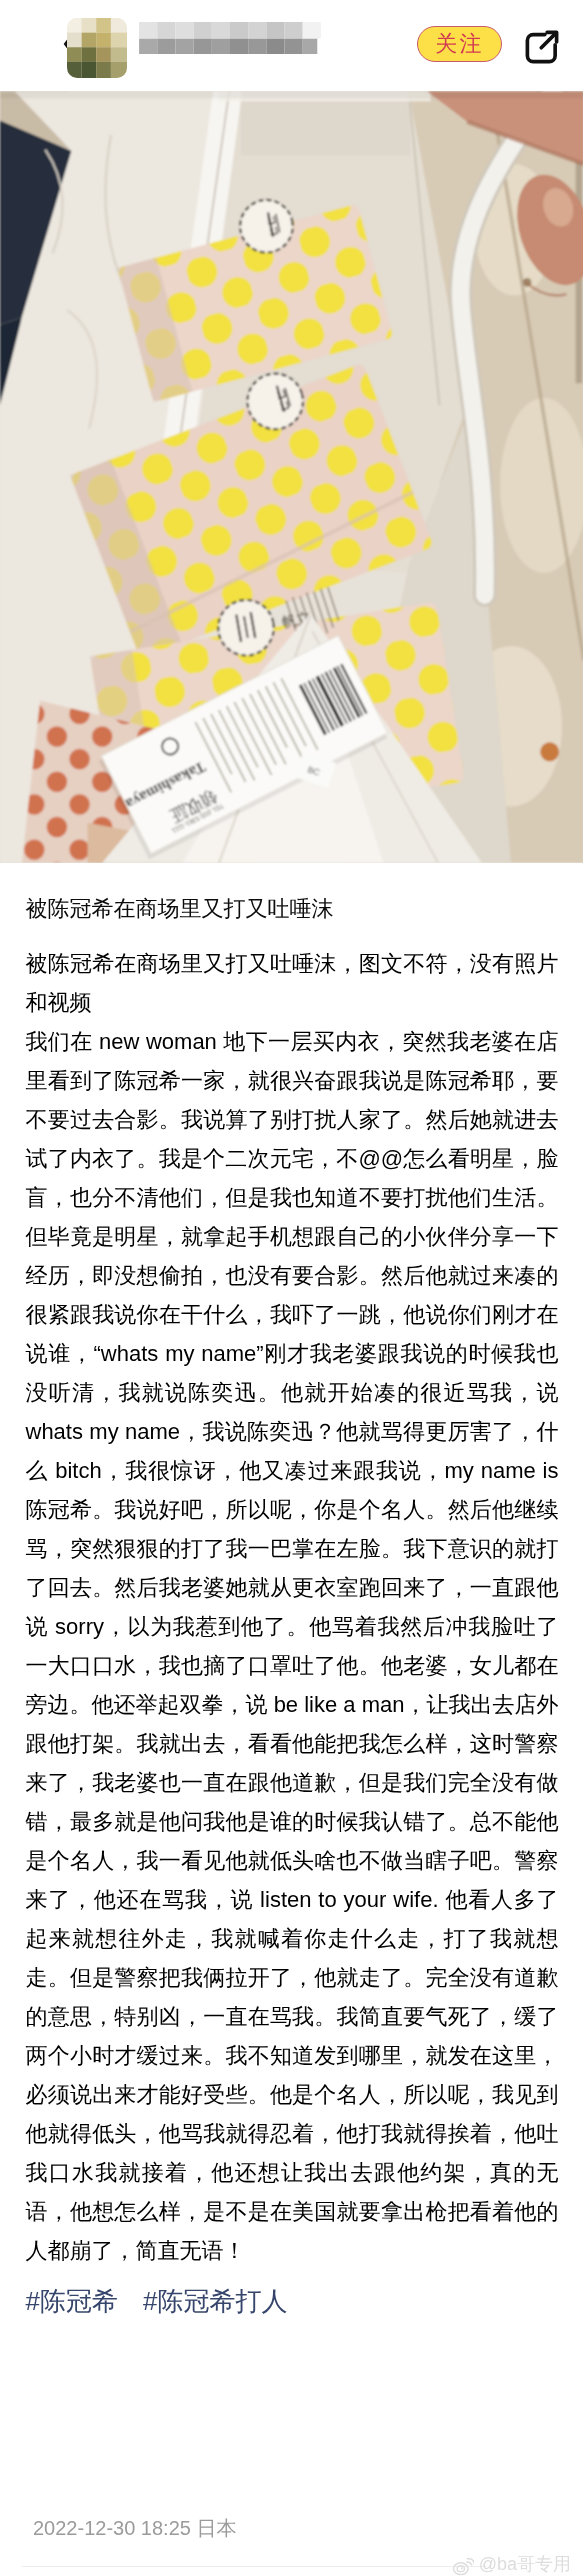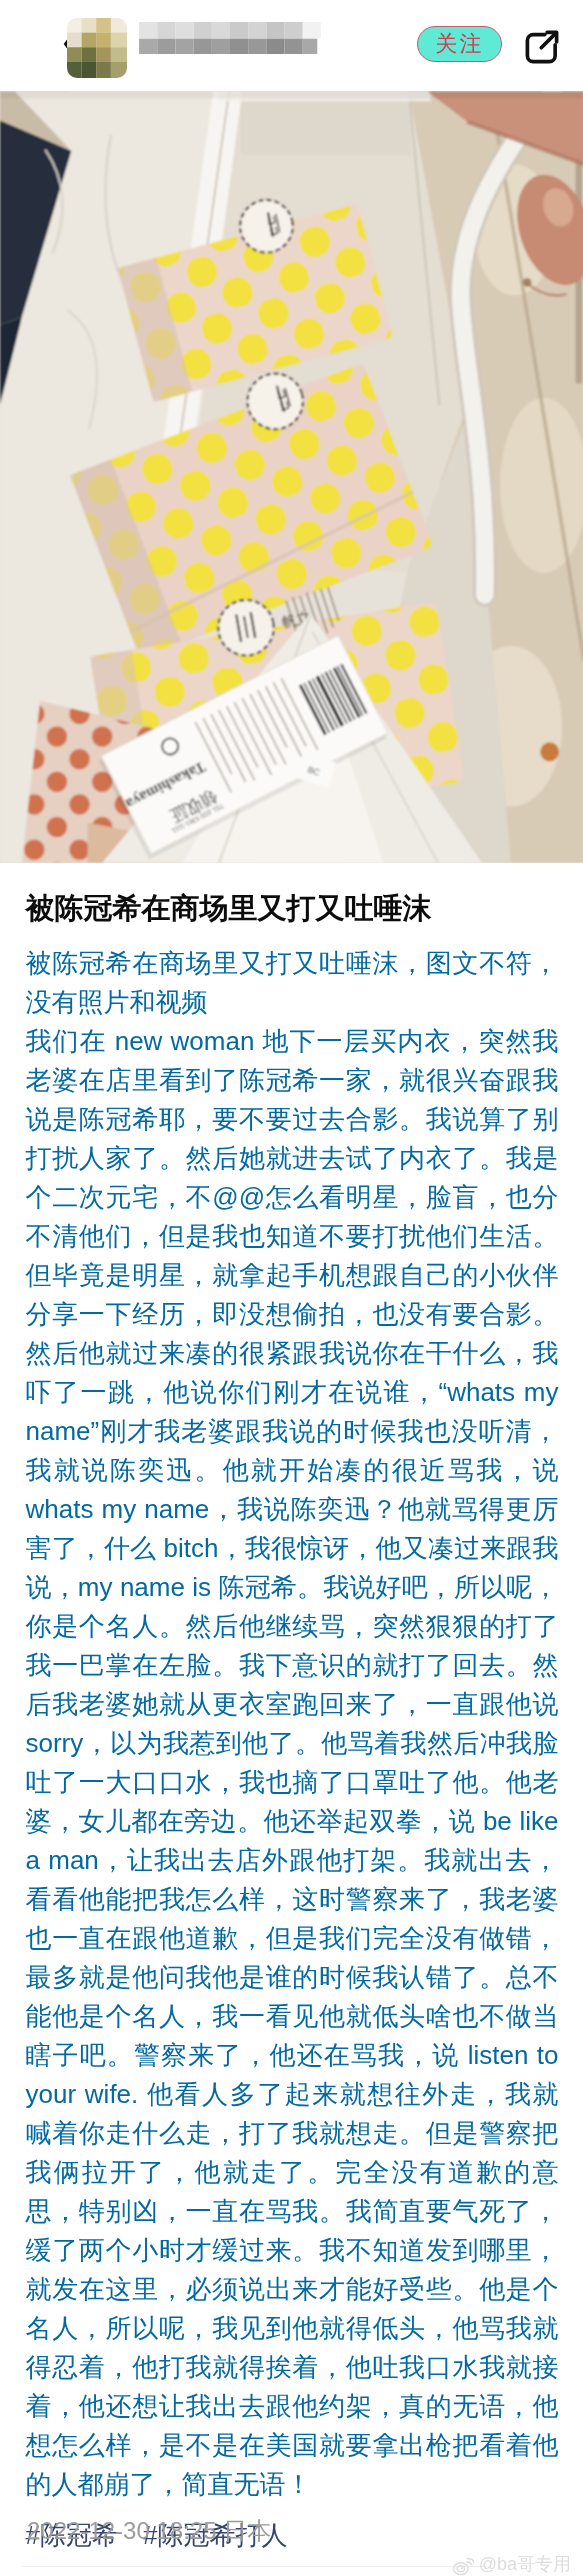--- a/index.html
+++ b/index.html
@@ -9,40 +9,40 @@
     font-family:"Liberation Sans","DejaVu Sans",sans-serif;
     -webkit-font-smoothing:antialiased;
   }
   
   .header{position:relative;height:91px;background:#ffffff;}
   .back{position:absolute;left:57px;top:22px;width:32px;height:44px;cursor:pointer;}
   .avatar{position:absolute;left:67px;top:17.5px;width:60px;height:60px;border-radius:10.2px;overflow:hidden;}
   .uname{position:absolute;left:139px;top:22px;width:182px;height:32px;}
   .follow-btn{
     position:absolute;left:417px;top:26px;width:85px;height:36px;
-    border:1.5px solid #c85a6e;border-radius:19px;background:#5eead4;
+    border:1.5px solid #c85a6e;border-radius:19px;background:#fde047;
     color:#d23a52;font-size:22px;letter-spacing:2.2px;
     display:flex;align-items:center;justify-content:center;box-sizing:border-box;
   }
   .share{position:absolute;left:523px;top:28px;width:38px;height:38px;}
   
   .photo{position:relative;width:584px;height:772px;overflow:hidden;background:#e7e2d9;}
   .photo svg{display:block;}
   
   .content{padding:0 25.5px;}
   .post-title{
-    margin:25px 0 14.6px 0;font-size:29px;line-height:41px;font-weight:bold;color:#0c0c0c;
+    margin:25px 0 14.6px 0;font-size:22px;line-height:41px;font-weight:normal;color:#0c0c0c;
   }
-  .post-text{font-size:26px;line-height:39px;color:#0369a1;text-align:justify;word-break:break-word;}
+  .post-text{font-size:22px;line-height:39px;color:#000000;text-align:justify;word-break:break-word;}
   .post-text p{margin:0;}
   .hashtags{margin-top:12px;font-size:26px;line-height:39px;color:#36456b;}
   .hashtags span{margin-right:25px;}
   
   .footer{position:absolute;left:0;right:0;bottom:0;height:86px;}
-  .timestamp{position:absolute;left:27px;top:25px;font-size:24px;color:#9b9b9b;}
+  .timestamp{position:absolute;left:33px;top:25px;font-size:20px;color:#9b9b9b;}
   .divider{position:absolute;left:22px;bottom:8.8px;width:464px;border-top:1.5px solid #ededed;}
   .watermark{position:absolute;right:13px;bottom:0px;display:flex;align-items:flex-end;color:#dddddd;font-size:18px;}
   .watermark svg{margin-right:4.4px;}
 </style>
 </head>
 <body>
 
 <div class="header">
   <div class="back">
     <svg width="32" height="44" viewBox="0 0 44 60">

